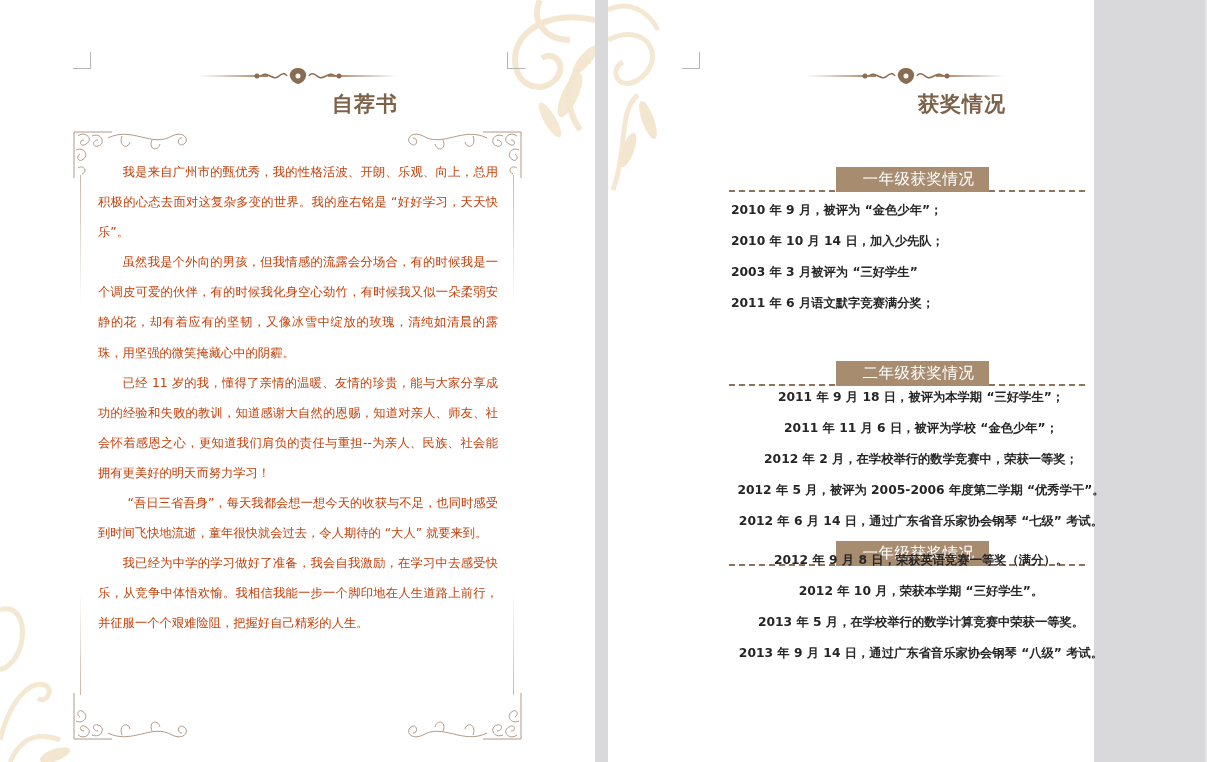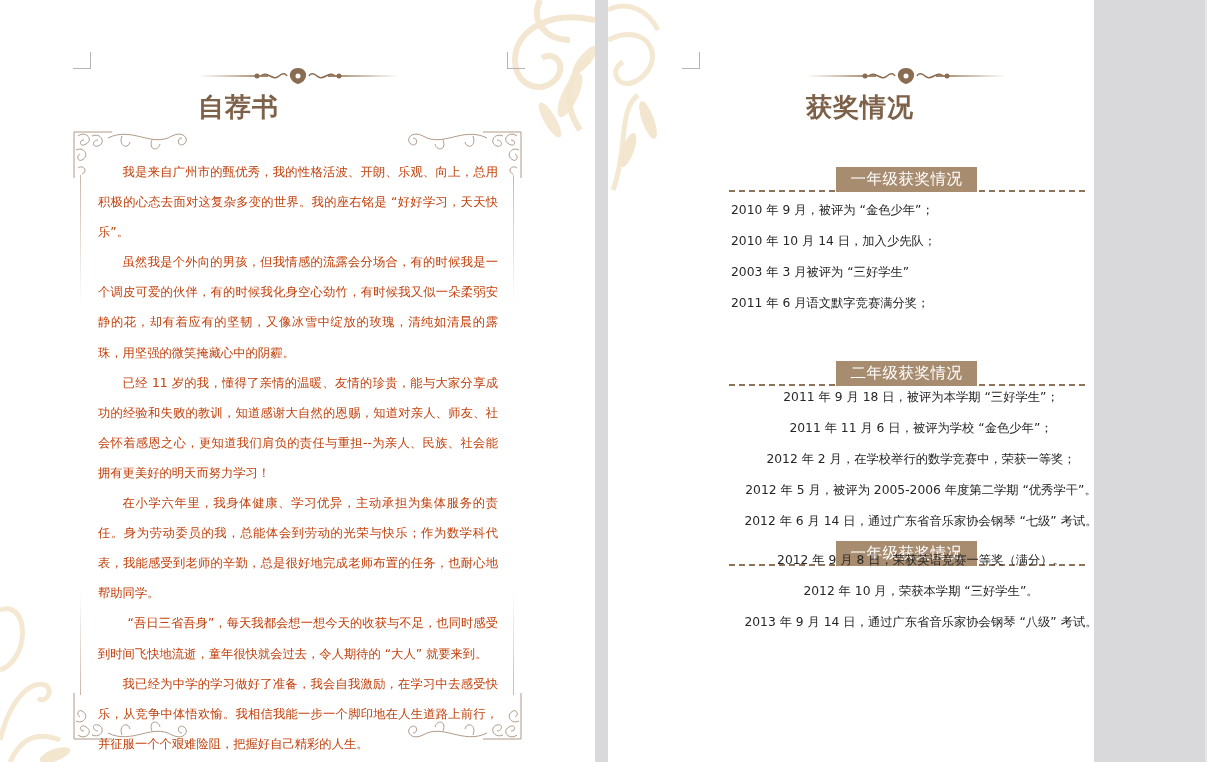--- a/index.html
+++ b/index.html
@@ -21,22 +21,22 @@
   .cm-left { border-right: 1px solid #b5b5b5; border-bottom: 1px solid #b5b5b5; }
   .cm-right { border-left: 1px solid #b5b5b5; border-bottom: 1px solid #b5b5b5; }
 
   .title-orn { position: absolute; height: 20px; }
   .title-orn .line { position: absolute; top: 9px; height: 1.5px; width: 70px; }
   .title-orn .line.l { left: 0; background: linear-gradient(90deg, rgba(160,130,100,0), #9c7f62); }
   .title-orn .line.r { right: 0; background: linear-gradient(90deg, #9c7f62, rgba(160,130,100,0)); }
   .title-orn svg { position: absolute; left: 50%; transform: translateX(-50%); top: 0; }
 
   .page-title {
-    position: absolute; text-align: left; color: #7d6148;
-    font-weight: bold; font-size: 26px; letter-spacing: 1px;
+    position: absolute; text-align: right; color: #7d6148;
+    font-weight: bold; font-size: 21px; letter-spacing: 1px;
   }
 
   .frame-corner { position: absolute; }
   .frame-vline { position: absolute; width: 1px; }
 
   .essay {
     position: absolute; left: 98px; top: 157px; width: 400px;
     font-size: 12.3px; color: #c2410c; line-height: 30.1px;
   }
   .essay p { margin: 0; text-indent: 2em; text-align: justify; }
@@ -44,22 +44,23 @@
 
   .section-head { position: absolute; left: 729px; width: 356px; height: 28px; }
   .section-head .dash {
     position: absolute; left: 0; right: 0; bottom: 0; height: 0;
     border-bottom: 2px dashed #8e7259;
   }
   .section-head .badge {
     position: absolute; left: 107px; bottom: 0; height: 25px; width: 141px;
     background: #a88c70; color: #ffffff; font-size: 15.5px; text-align: center; line-height: 25px;
     letter-spacing: 0.5px;
-  }
-  .award-list { position: absolute; left: 731px; width: 380px; list-style: none; margin: 0; padding: 0; }
+    padding-left: 12px;
+  }
+  .award-list { position: absolute; left: 731px; width: 380px; list-style: none; margin: 0; padding: 0; font-weight: bold; }
   .award-list li { font-size: 12.3px; color: #262626; height: 31px; line-height: 31px; white-space: nowrap; }
 </style>
 </head>
 <body>
 
 <div class="page" id="page-left">
 
   <svg class="swirl" style="left:420px; top:0;" width="175" height="150" viewBox="0 0 175 150">
     <g fill="none" stroke="#f1e3c9" stroke-width="6" opacity="0.85">
       <path d="M175 20 C130 10 95 30 95 60 C95 85 120 95 135 80 C148 66 135 50 122 58"></path>
@@ -145,21 +146,20 @@
       <path d="M80 12 C76 22 86 24 88 16"></path>
     </g>
   </svg>
   <div class="frame-vline" style="left:80px; top:175px; height:520px; background:linear-gradient(180deg,#c9b8a8 0%,rgba(255,255,255,0) 25%,rgba(255,255,255,0) 80%,#c9b8a8 100%);"></div>
   <div class="frame-vline" style="left:513px; top:175px; height:520px; background:linear-gradient(180deg,#c9b8a8 0%,rgba(255,255,255,0) 25%,rgba(255,255,255,0) 80%,#c9b8a8 100%);"></div>
 
   <div class="essay">
     <p>我是来自广州市的甄优秀，我的性格活波、开朗、乐观、向上，总用积极的心态去面对这复杂多变的世界。我的座右铭是 “好好学习，天天快乐”。</p>
     <p>虽然我是个外向的男孩，但我情感的流露会分场合，有的时候我是一个调皮可爱的伙伴，有的时候我化身空心劲竹，有时候我又似一朵柔弱安静的花，却有着应有的坚韧，又像冰雪中绽放的玫瑰，清纯如清晨的露珠，用坚强的微笑掩藏心中的阴霾。</p>
     <p>已经 11 岁的我，懂得了亲情的温暖、友情的珍贵，能与大家分享成功的经验和失败的教训，知道感谢大自然的恩赐，知道对亲人、师友、社会怀着感恩之心，更知道我们肩负的责任与重担--为亲人、民族、社会能拥有更美好的明天而努力学习！</p>
-    <p>在小学六年里，我身体健康、学习优异，主动承担为集体服务的责任。身为劳动委员的我，总能体会到劳动的光荣与快乐；作为数学科代表，我能感受到老师的辛勤，总是很好地完成老师布置的任务，也耐心地帮助同学。</p>
     <p class="quote-indent">“吾日三省吾身”，每天我都会想一想今天的收获与不足，也同时感受到时间飞快地流逝，童年很快就会过去，令人期待的 “大人” 就要来到。</p>
     <p>我已经为中学的学习做好了准备，我会自我激励，在学习中去感受快乐，从竞争中体悟欢愉。我相信我能一步一个脚印地在人生道路上前行，并征服一个个艰难险阻，把握好自己精彩的人生。</p>
   </div>
 </div>
 
 <div class="page" id="page-right">
   <svg class="swirl" style="left:0; top:0;" width="90" height="200" viewBox="0 0 90 200">
     <g fill="none" stroke="#f3e6cf" stroke-width="5" opacity="0.9">
       <path d="M0 40 C40 20 60 60 30 80 C10 92 0 70 15 62"></path>
       <path d="M5 190 C20 150 10 110 30 95"></path>
@@ -220,14 +220,15 @@
   <li>2012 年 6 月 14 日，通过广东省音乐家协会钢琴 “七级” 考试。</li>
 </ul>
 
 <div class="section-head" style="top:538px;">
   <span class="dash"></span>
   <span class="badge">一年级获奖情况</span>
 </div>
 <ul class="award-list" style="top:545px;text-align:center;">
   <li>2012 年 9 月 8 日，荣获英语竞赛一等奖（满分）。</li>
   <li>2012 年 10 月，荣获本学期 “三好学生”。</li>
+  <li>2013 年 5 月，在学校举行的数学计算竞赛中荣获一等奖。</li>
   <li>2013 年 9 月 14 日，通过广东省音乐家协会钢琴 “八级” 考试。</li>
 </ul>
 
 </body></html>

